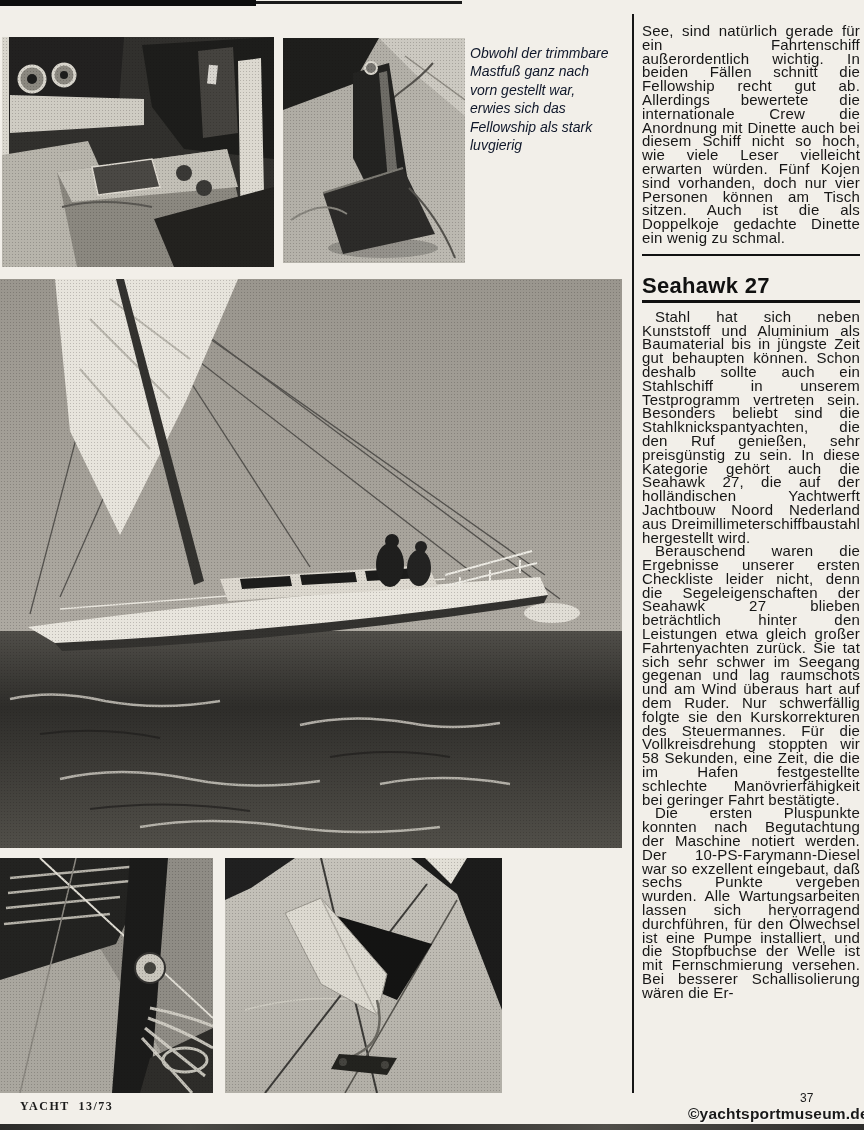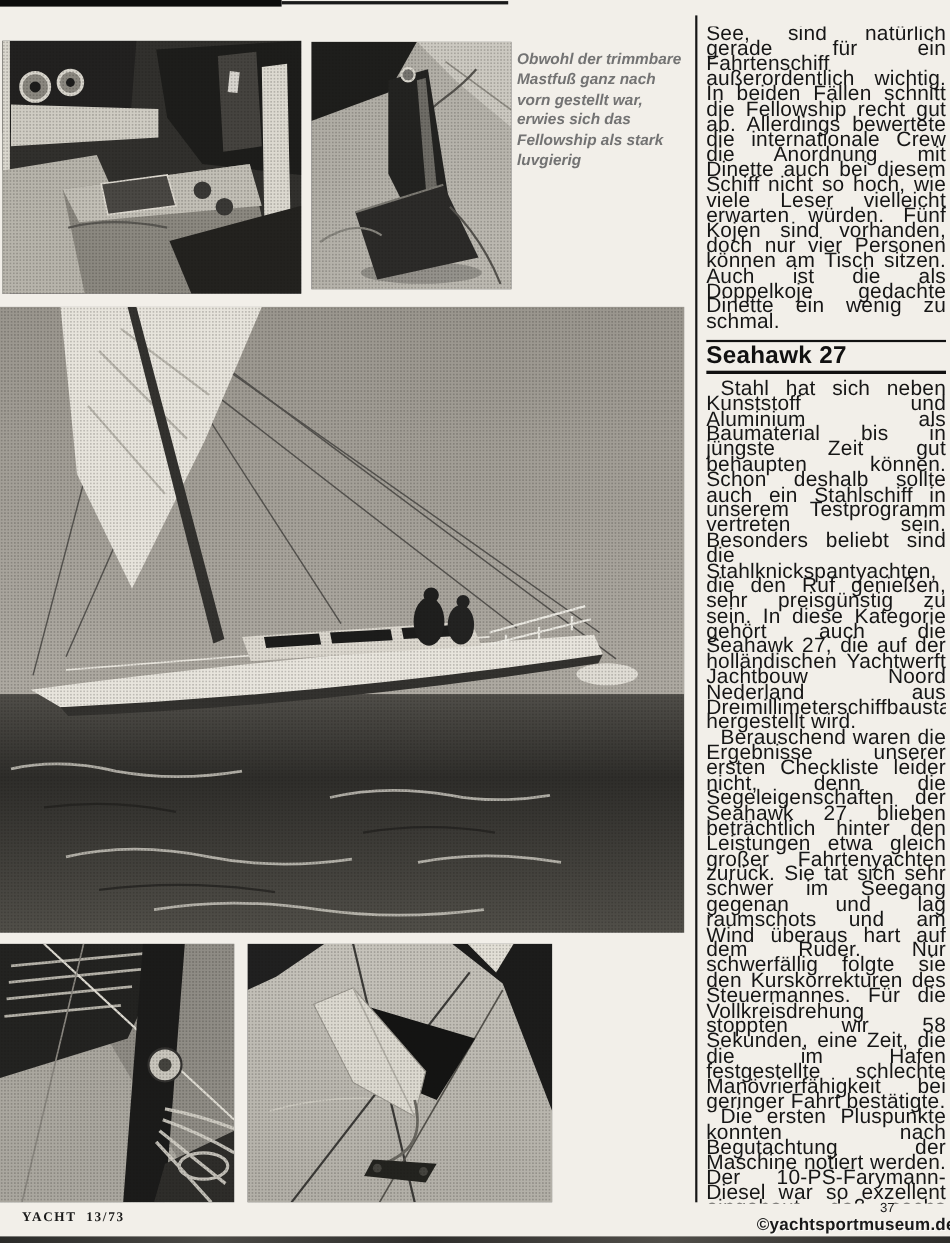--- a/index.html
+++ b/index.html
@@ -16,32 +16,32 @@
   .photo svg{display:block;width:100%;height:100%;}
   .photo::after{content:"";position:absolute;inset:0;
       background-image:radial-gradient(circle,rgba(20,18,15,.20) .8px,transparent .9px);
       background-size:3px 3px;pointer-events:none;}
   .photo-galley{left:2px;top:37px;width:272px;height:230px;}
   .photo-mastfoot{left:283px;top:38px;width:182px;height:225px;}
   .photo-sailboat{left:0;top:279px;width:622px;height:569px;}
   .photo-winches{left:0;top:858px;width:213px;height:235px;}
   .photo-anchor{left:225px;top:858px;width:277px;height:235px;}
   
-  .caption{position:absolute;font-weight:bold;font-style:italic;white-space:pre-line;
-           color:#737373;}
+  .caption{position:absolute;font-weight:normal;font-style:italic;white-space:pre-line;
+           color:#0f172a;}
   .caption-top{left:470px;top:30px;width:162px;font-size:14px;line-height:18.4px;}
   .caption-bottom{left:508px;top:976px;width:132px;font-size:13px;line-height:13.8px;}
   
   .col-rule{position:absolute;left:632px;top:14px;width:2px;height:1079px;background:#161616;}
   
   .col{position:absolute;left:642px;top:24px;width:218px;height:1070px;overflow:hidden;}
-  .col p{margin:0;text-align:justify;text-indent:13px;font-size:19px;line-height:13.8px;
+  .col p{margin:0;text-align:justify;text-indent:13px;font-size:15px;line-height:13.8px;
          letter-spacing:.2px;hyphens:auto;color:#161616;}
   .col p.noindent{text-indent:0;}
-  .col h2{margin:9px 0 7px;padding:0 0 2px;font-size:22px;line-height:24px;
+  .col h2{margin:9px 0 7px;padding:18px 0 2px;font-size:22px;line-height:24px;
           font-weight:bold;letter-spacing:.3px;border-top:2px solid #111;
           border-bottom:3px solid #111;color:#111;}
   
   .footer-issue{position:absolute;left:20px;top:1099px;font-family:"Liberation Serif",serif;
       font-weight:bold;font-size:12px;letter-spacing:1.5px;white-space:pre;color:#1b1b1b;}
   .footer-page{position:absolute;left:800px;top:1091px;width:40px;text-align:left;
       font-weight:normal;font-size:12px;color:#1b1b1b;}
   .watermark{position:absolute;left:688px;top:1105px;width:172px;text-align:right;
       font-weight:bold;font-size:15.5px;letter-spacing:.2px;color:#191919;
       text-shadow:1px 1px 0 rgba(255,255,255,.65);}

